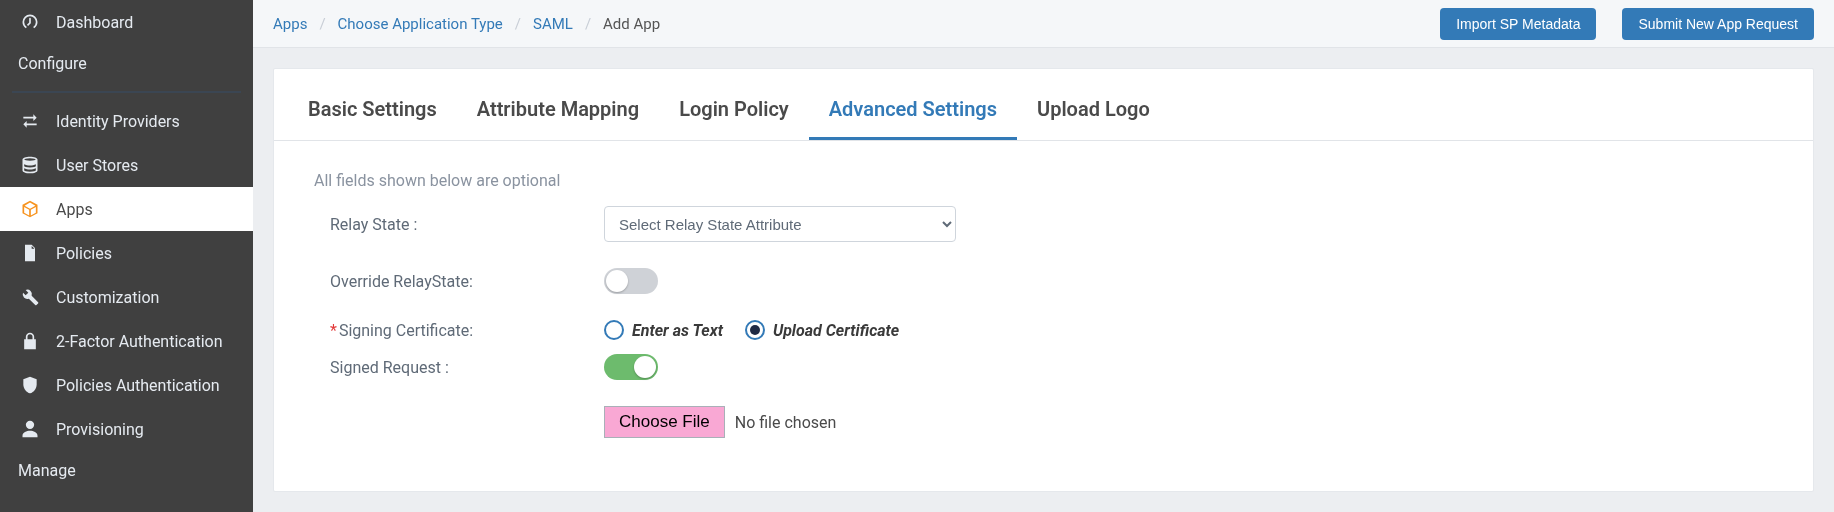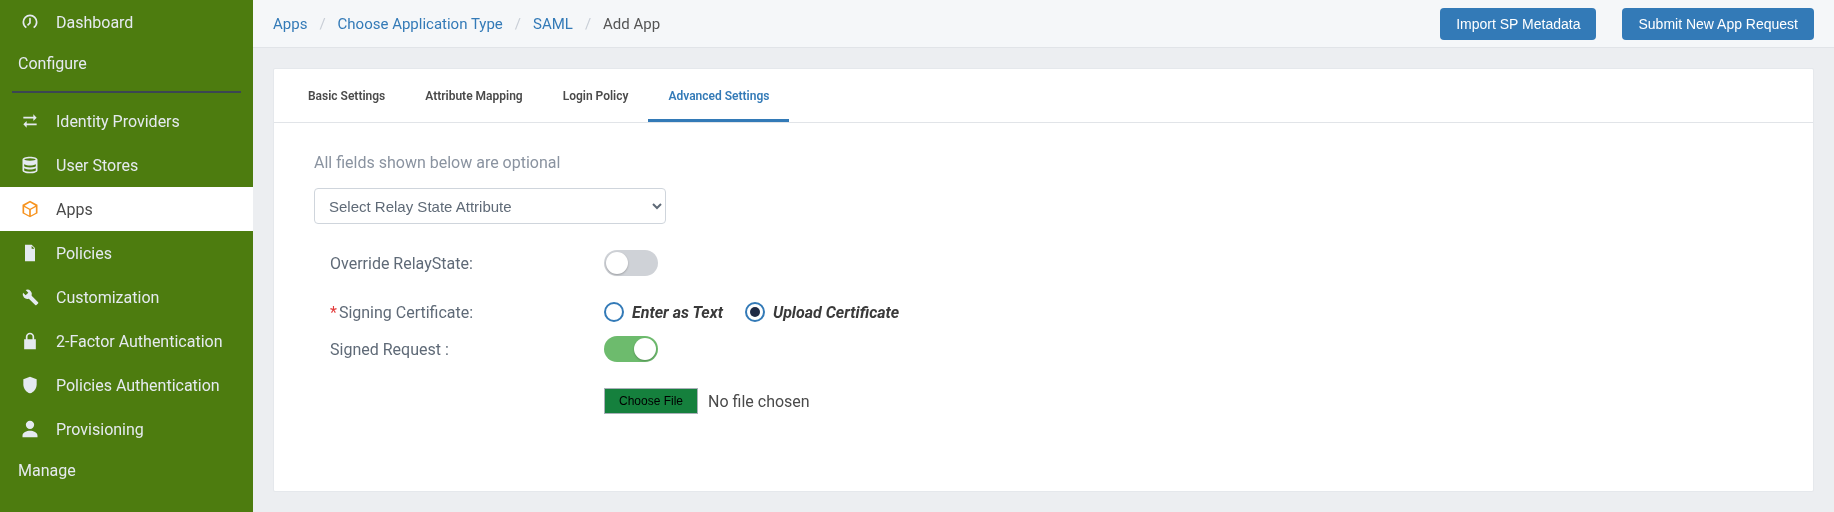--- a/index.html
+++ b/index.html
@@ -12,21 +12,21 @@
     width: 1834px;
     height: 512px;
     overflow: hidden;
     display: flex;
   }
 
   
   .sidebar {
     width: 253px;
     flex: 0 0 253px;
-    background: #4d7c0f;
+    background: #404040;
     color: #e5eaf0;
     display: flex;
     flex-direction: column;
     font-size: 16px;
   }
   .side-item {
     display: flex;
     align-items: center;
     padding: 12px 18px;
     cursor: pointer;
@@ -95,22 +95,22 @@
     flex: 1;
     overflow: hidden;
   }
 
   .tabs {
     display: flex;
     border-bottom: 1px solid #e1e4e8;
     padding: 0 14px;
   }
   .tab {
-    padding: 20px 20px 16px 20px;
-    font-size: 12px;
+    padding: 28px 20px 16px 20px;
+    font-size: 20px;
     font-weight: 600;
     color: #4a4a4a;
     cursor: pointer;
     border-bottom: 3px solid transparent;
   }
   .tab.active {
     color: #337ab7;
     border-bottom-color: #337ab7;
   }
 
@@ -175,23 +175,23 @@
     background: #fff;
   }
   .radio-outer.checked::after {
     content: ""; display: block; width: 10px; height: 10px; border-radius: 50%; background: #1f2a44;
   }
   .radio-label { font-weight: 700; font-style: italic; color: #3a3a3a; }
 
   .file-row { display: flex; align-items: center; gap: 10px; }
   .file-btn {
     border: 1px solid #a9b0b8;
-    background: #15803d;
+    background: #f9a8d4;
     padding: 5px 14px;
-    font-size: 12px;
+    font-size: 17px;
     cursor: pointer;
   }
   .file-status { color: #4a4a4a; }
 </style>
 </head>
 <body>
 
 <nav class="sidebar">
 
   <div class="side-item">
@@ -303,26 +303,28 @@
     <button class="top-btn">Submit New App Request</button>
   </div>
 
   <div class="panel">
 
     <div class="tabs">
       <div class="tab">Basic Settings</div>
       <div class="tab">Attribute Mapping</div>
       <div class="tab">Login Policy</div>
       <div class="tab active">Advanced Settings</div>
+      <div class="tab">Upload Logo</div>
     </div>
 
     <div class="form-area">
       <div class="hint">All fields shown below are optional</div>
 
       <div class="form-row">
+        <div class="form-label">Relay State :</div>
         <div class="form-control-cell">
           <select class="relay-select">
             <option>Select Relay State Attribute</option>
           </select>
         </div>
       </div>
 
       <div class="form-row">
         <div class="form-label">Override RelayState:</div>
         <div class="form-control-cell">

